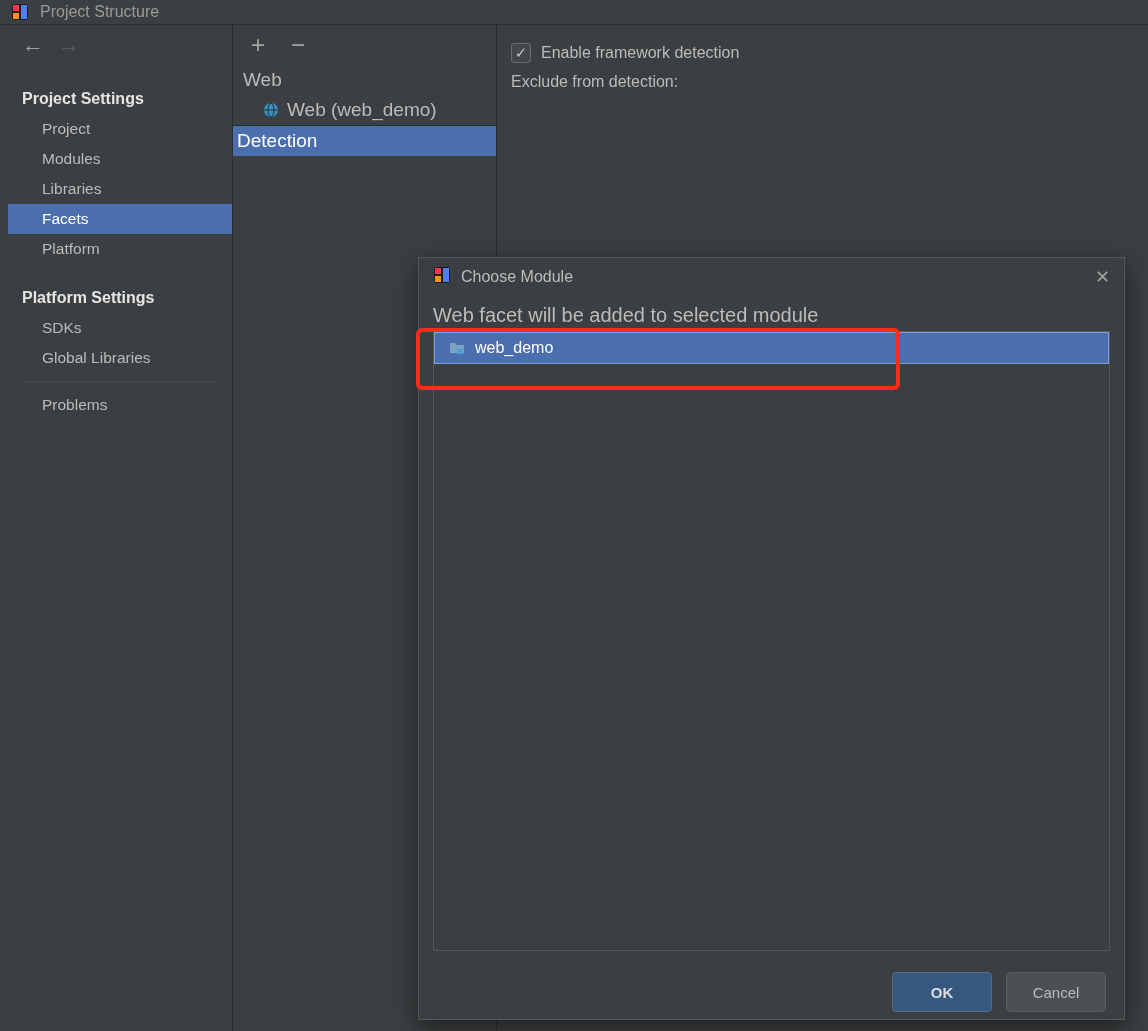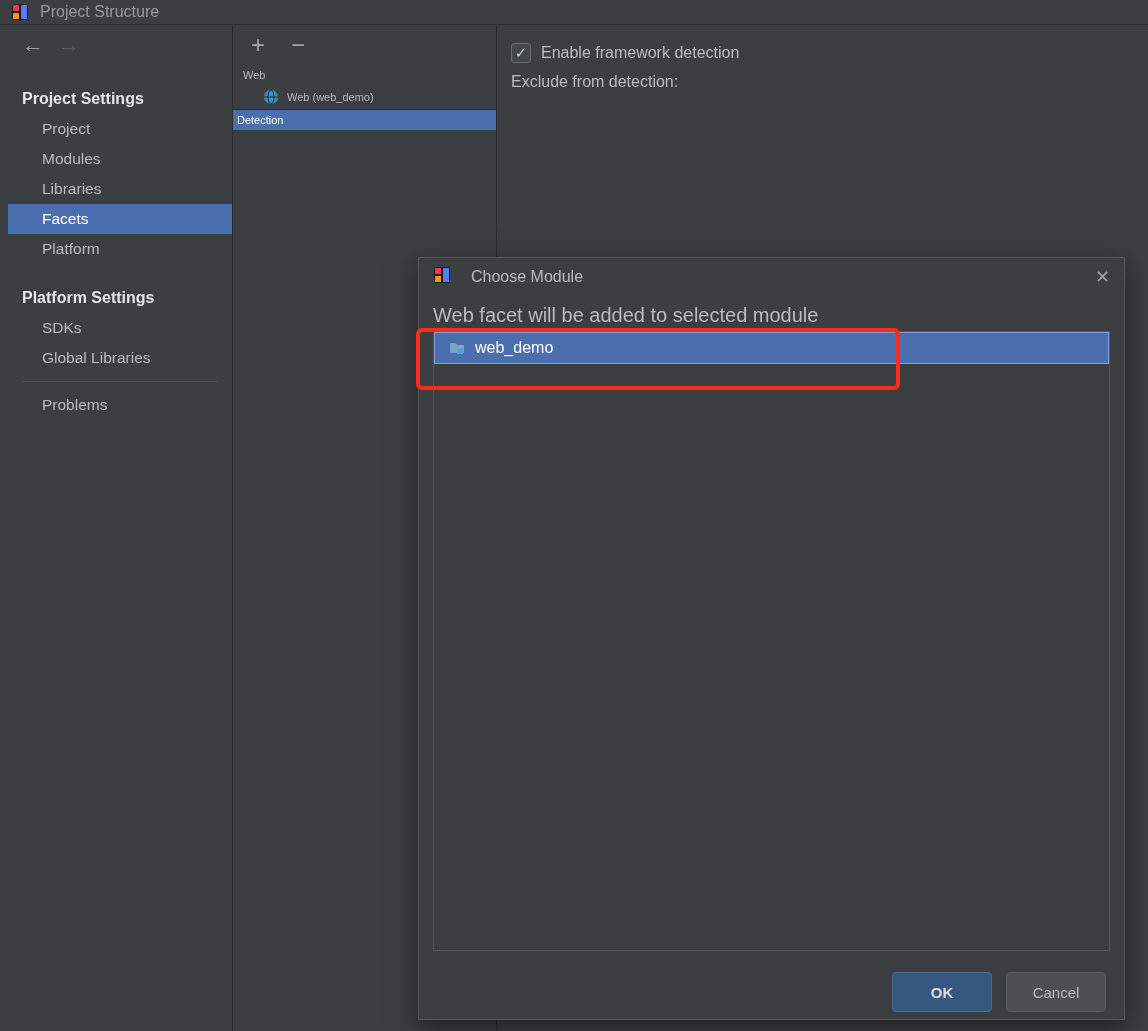--- a/index.html
+++ b/index.html
@@ -105,21 +105,21 @@
       line-height: 1;
       cursor: pointer;
       width: 22px;
       text-align: center;
     }
     .tree {
       flex:1;
     }
     .tree-item {
       padding: 4px 10px;
-      font-size: 11px;
+      font-size: 19px;
       color: #bbbbbb;
       cursor: pointer;
       display:flex; align-items:center;
     }
     .tree-item.child { padding-left: 30px; }
     .tree-item.selected {
       background: #4b6eaf;
       color: #ffffff;
       border-top: 1px solid #2b2d2f;
     }
@@ -158,21 +158,21 @@
       border: 1px solid #565656;
       box-shadow: 0 8px 24px rgba(0,0,0,0.5);
       display:flex; flex-direction:column;
     }
     .dialog-title {
       height: 38px;
       display:flex; align-items:center; justify-content:space-between;
       padding: 0 14px;
       font-size:16px; color:#bbbbbb;
     }
-    .dialog-title .left { display:flex; align-items:center; gap:20px; }
+    .dialog-title .left { display:flex; align-items:center; gap:10px; }
     .dialog-close {
       color:#a0a0a0; font-size:18px; cursor:pointer;
     }
     .dialog-body {
       flex:1;
       padding: 8px 14px 0 14px;
       display:flex; flex-direction:column;
     }
     .dialog-msg {
       font-size:20px; color:#bbbbbb;

